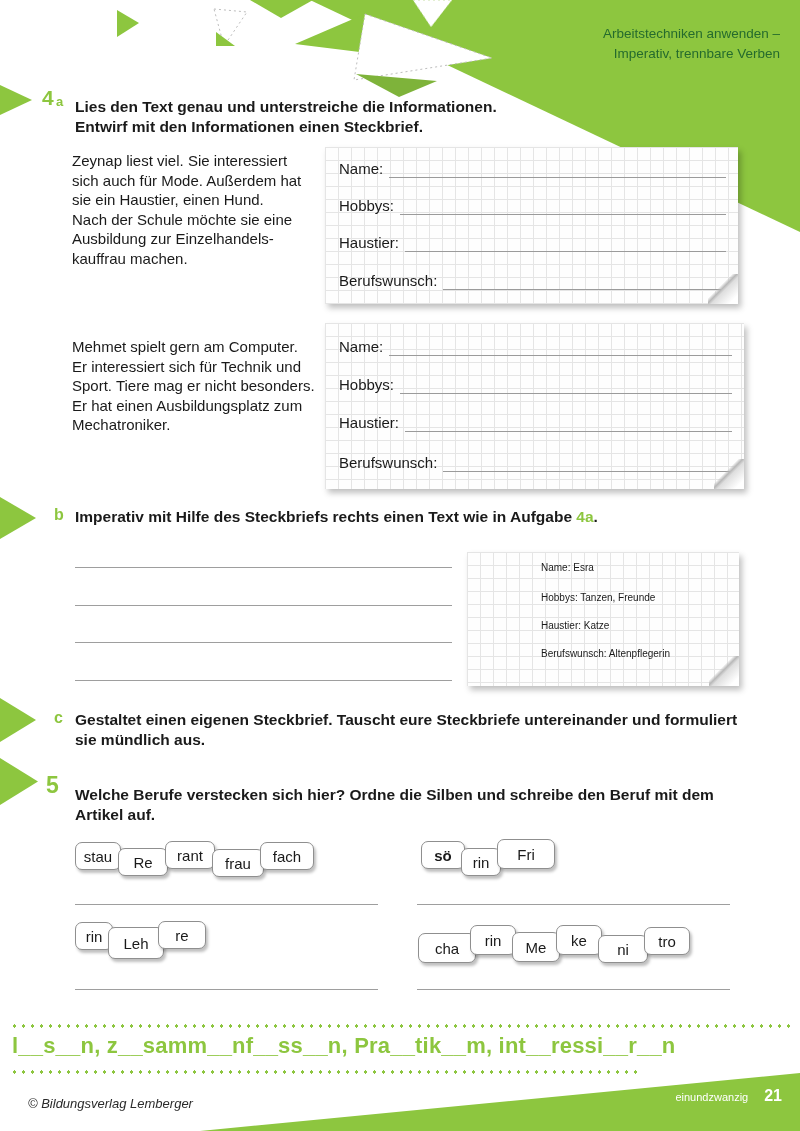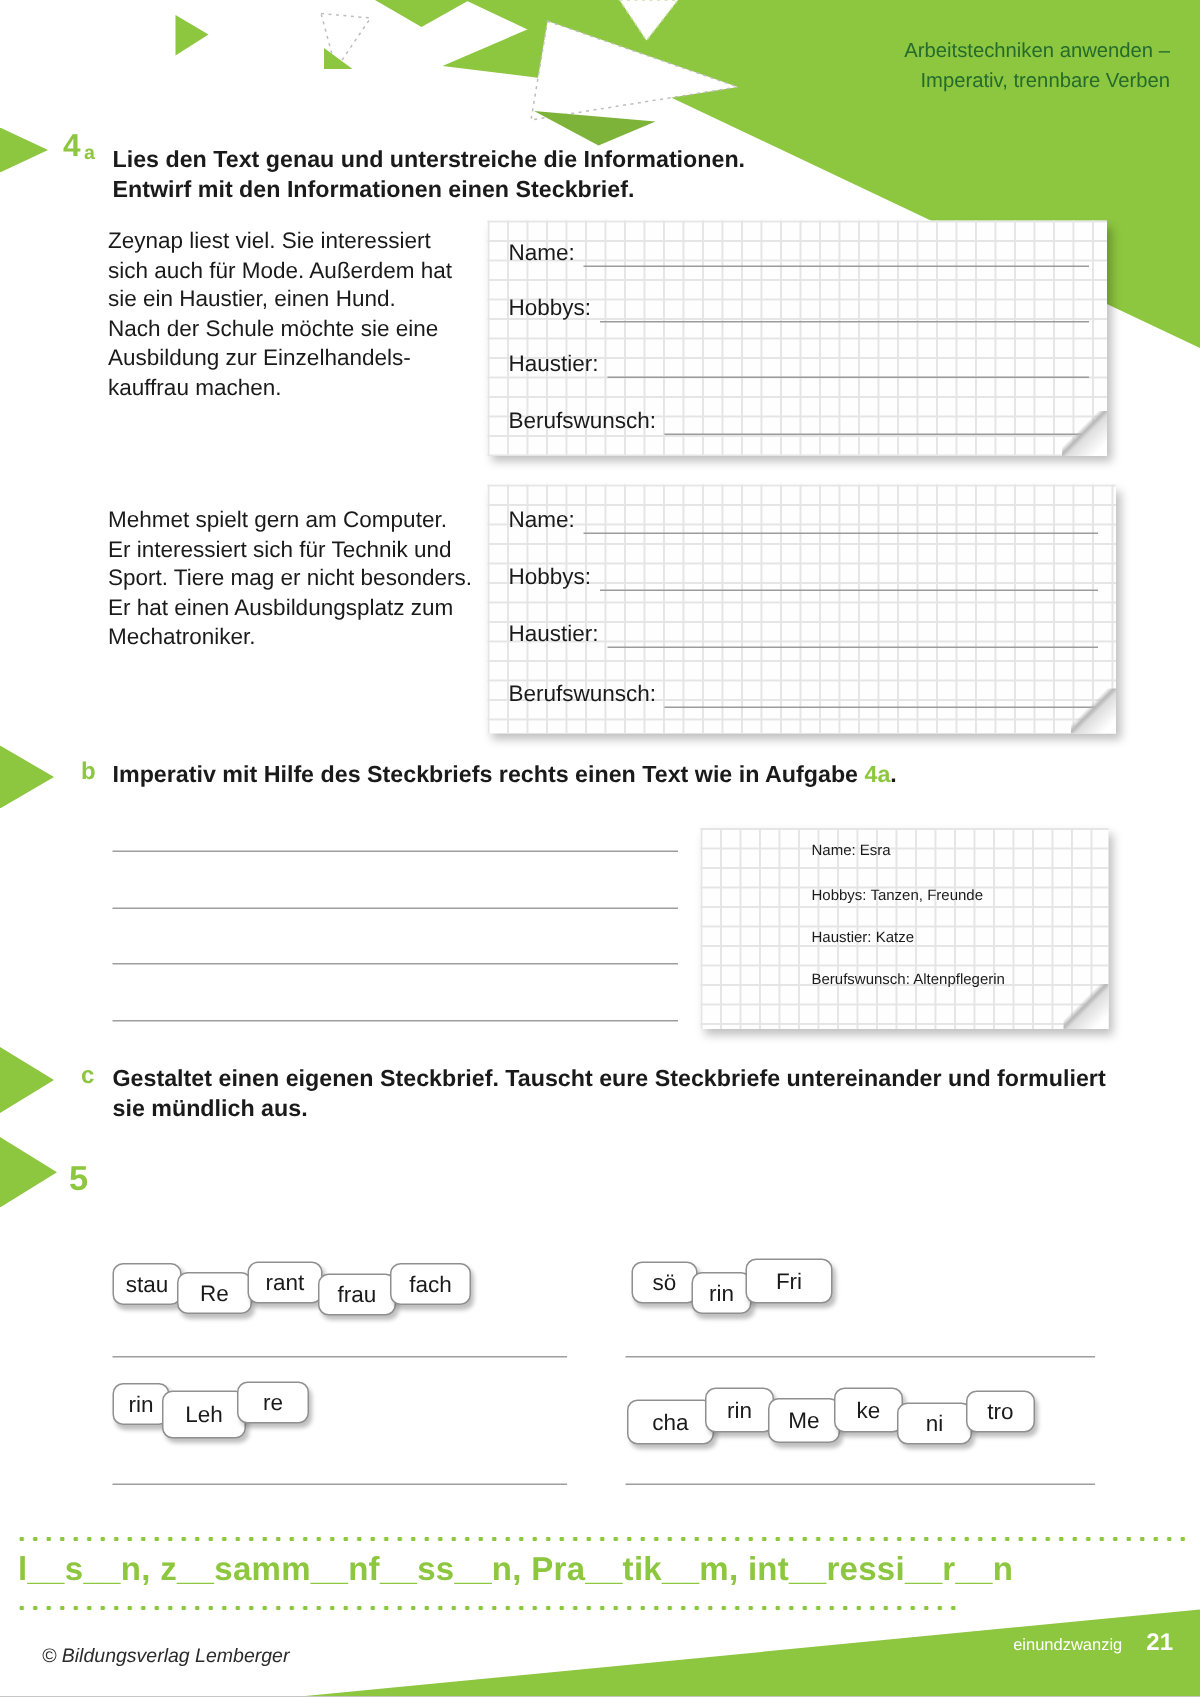--- a/index.html
+++ b/index.html
@@ -170,28 +170,30 @@
     <div class="curl"></div>
   </div>
 
   <div class="abs tri" style="top:698px;width:36px;height:44px;"></div>
   <span class="abs marker-label" style="left:54px;top:709px;font-size:16px;">c</span>
   <div class="abs heading pre" style="left:75px;top:710px;width:700px;">Gestaltet einen eigenen Steckbrief. Tauscht eure Steckbriefe untereinander und formuliert
 sie mündlich aus.</div>
 
   <div class="abs tri" style="top:758px;width:38px;height:47px;"></div>
   <span class="abs marker-label" style="left:46px;top:772px;font-size:23px;">5</span>
+  <div class="abs heading pre" style="left:75px;top:785px;width:700px;">Welche Berufe verstecken sich hier? Ordne die Silben und schreibe den Beruf mit dem
+Artikel auf.</div>
 
   <div class="tile" style="left:75px;top:842px;width:46px;">stau</div>
   <div class="tile" style="left:118px;top:848px;width:50px;">Re</div>
   <div class="tile" style="left:165px;top:841px;width:50px;">rant</div>
   <div class="tile" style="left:212px;top:849px;width:52px;">frau</div>
   <div class="tile" style="left:260px;top:842px;width:54px;">fach</div>
 
-  <div class="tile" style="left:421px;top:841px;width:44px;">sö</div>
+  <div class="tile" style="left:421px;top:841px;width:44px;font-weight:bold;">sö</div>
   <div class="tile" style="left:461px;top:848px;width:40px;">rin</div>
   <div class="tile" style="left:497px;top:839px;width:58px;height:30px;">Fri</div>
 
   <div class="abs wline" style="left:75px;top:903px;width:303px;"></div>
   <div class="abs wline" style="left:417px;top:903px;width:313px;"></div>
 
   <div class="tile" style="left:75px;top:922px;width:38px;">rin</div>
   <div class="tile" style="left:108px;top:927px;width:56px;height:32px;">Leh</div>
   <div class="tile" style="left:158px;top:921px;width:48px;">re</div>
 

